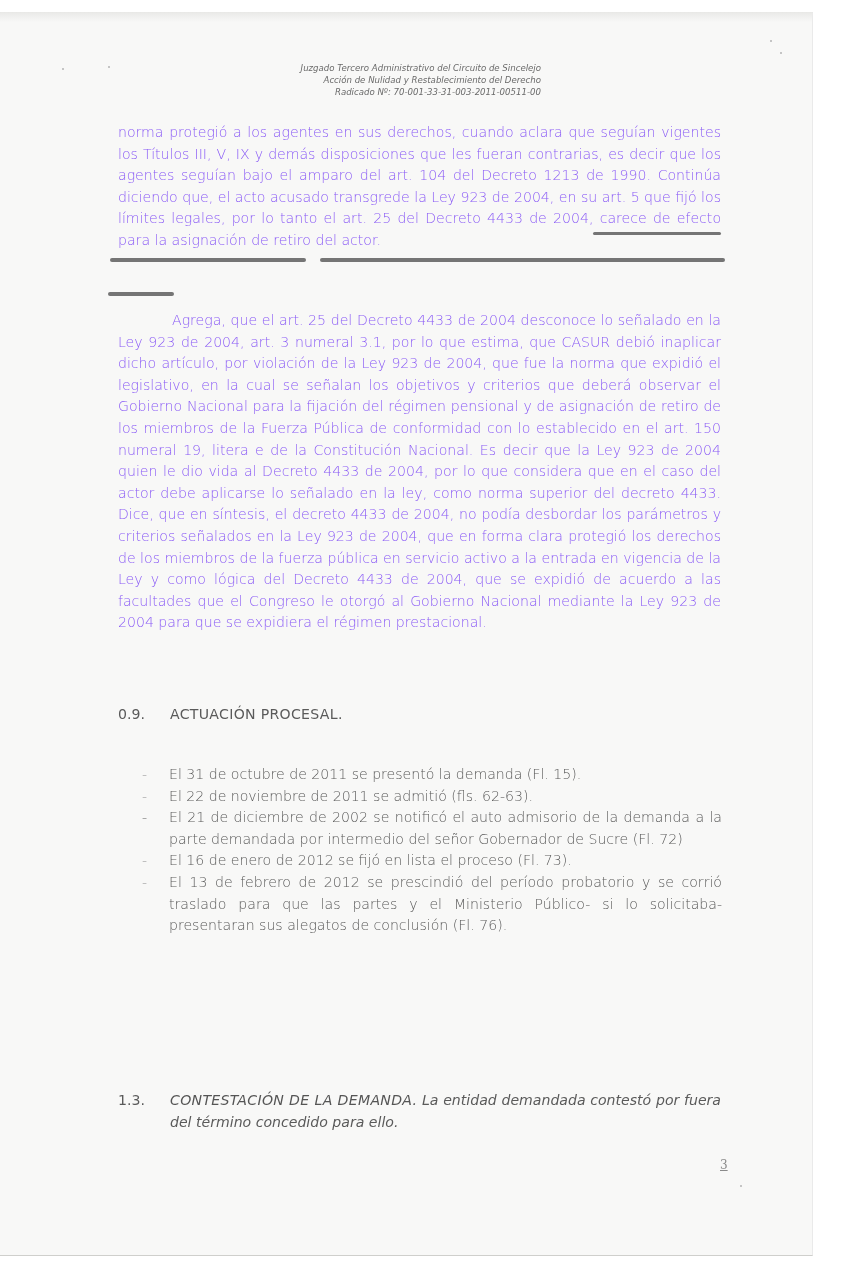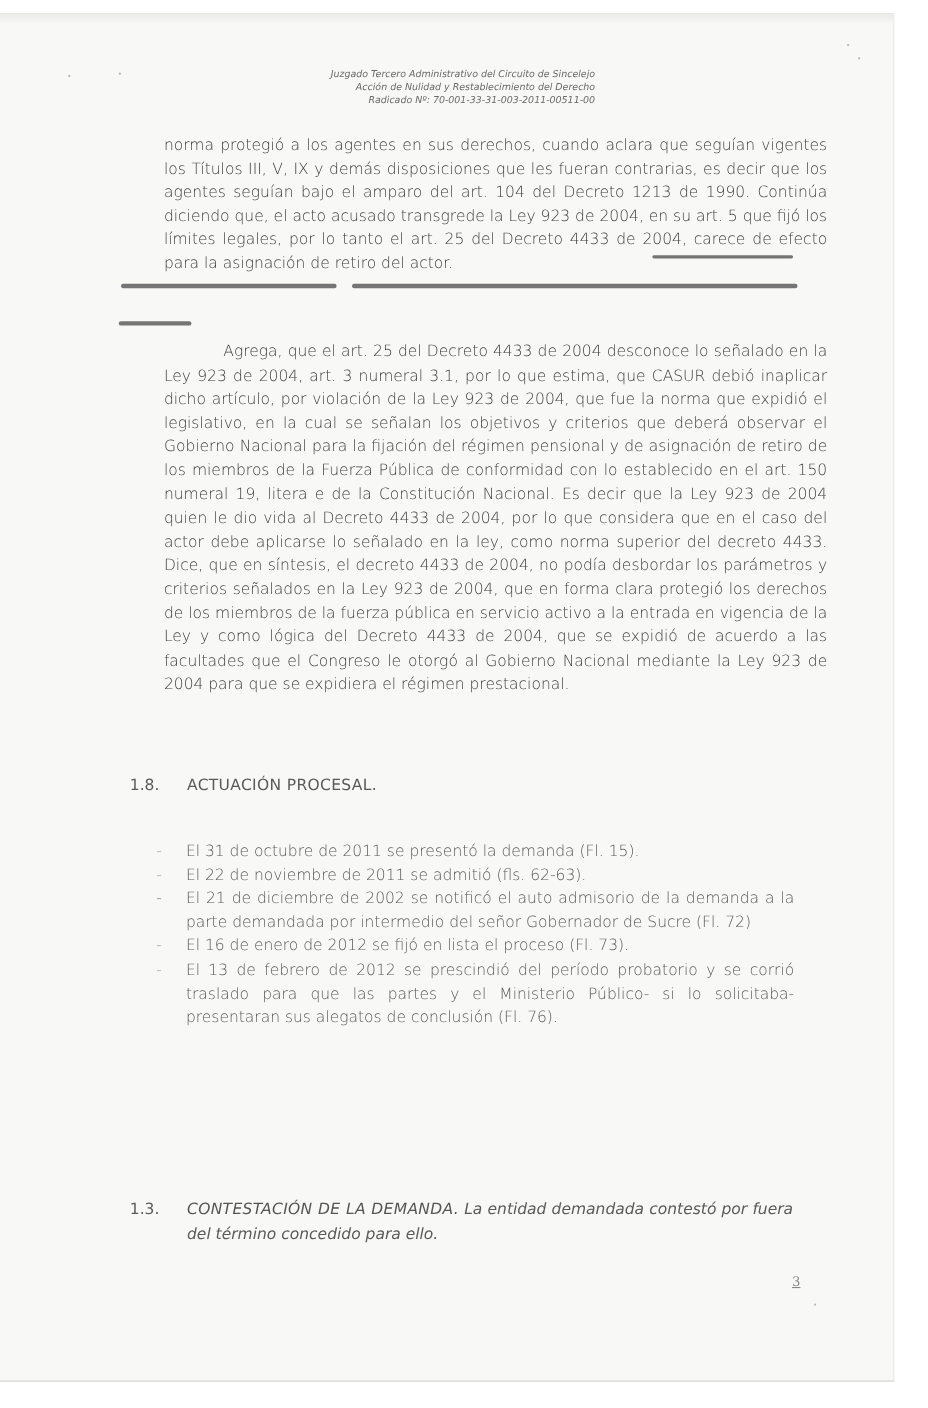--- a/index.html
+++ b/index.html
@@ -44,23 +44,22 @@
     }
     .header .rad { }
     .body-text {
       position: absolute;
       left: 118px;
       width: 603px;
       font-family: "DejaVu Sans", sans-serif;
       font-weight: 300;
       font-size: 14.1px;
       line-height: 21.6px;
-      color: #404040;
+      color: #8b5cf6;
       text-align: justify;
-      margin-left: 31px;
     }
     .p { margin: 0; text-align: justify; }
     .p.indent { text-indent: 54px; }
     .p.last-left { text-align-last: left; }
     #para1 { top: 122px; }
     #para2 { top: 310px; }
     .mark-under {
       position: absolute;
       height: 4px;
       background: #5e5e5e;
@@ -157,21 +156,21 @@
   <div class="mark-under" style="left:593px;top:232px;width:128px;height:3px;"></div>
   <div class="mark-under" style="left:110px;top:258px;width:196px;"></div>
   <div class="mark-under" style="left:320px;top:258px;width:405px;"></div>
   <div class="mark-under" style="left:108px;top:292px;width:66px;"></div>
 
   <div class="body-text" id="para2">
     <p class="p indent last-left">Agrega, que el art. 25 del Decreto 4433 de 2004 desconoce lo señalado en la Ley 923 de 2004, art. 3 numeral 3.1, por lo que estima, que CASUR debió inaplicar dicho artículo, por violación de la Ley 923 de 2004, que fue la norma que expidió el legislativo, en la cual se señalan los objetivos y criterios que deberá observar el Gobierno Nacional para la fijación del régimen pensional y de asignación de retiro de los miembros de la Fuerza Pública de conformidad con lo establecido en el art. 150 numeral 19, litera e de la Constitución Nacional. Es decir que la Ley 923 de 2004 quien le dio vida al Decreto 4433 de 2004, por lo que considera que en el caso del actor debe aplicarse lo señalado en la ley, como norma superior del decreto 4433. Dice, que en síntesis, el decreto 4433 de 2004, no podía desbordar los parámetros y criterios señalados en la Ley 923 de 2004, que en forma clara protegió los derechos de los miembros de la fuerza pública en servicio activo a la entrada en vigencia de la Ley y como lógica del Decreto 4433 de 2004, que se expidió de acuerdo a las facultades que el Congreso le otorgó al Gobierno Nacional mediante la Ley 923 de 2004 para que se expidiera el régimen prestacional.</p>
   </div>
 
   <div class="section" id="sec12">
-    <span class="sec-num">1.8.</span><span class="sec-title">ACTUACIÓN PROCESAL.</span>
+    <span class="sec-num">0.9.</span><span class="sec-title">ACTUACIÓN PROCESAL.</span>
   </div>
 
   <ul class="list">
     <li><span class="dash">-</span><span>El 31 de octubre de 2011 se presentó la demanda (Fl. 15).</span></li>
     <li><span class="dash">-</span><span>El 22 de noviembre de 2011 se admitió (fls. 62-63).</span></li>
     <li><span class="dash">-</span></li>
     <li><span class="dash">-</span><span>El 21 de diciembre de 2002 se notificó el auto admisorio de la demanda a la parte demandada por intermedio del señor Gobernador de Sucre (Fl. 72)</span></li>
     <li><span class="dash">-</span><span>El 16 de enero de 2012  se fijó en lista  el proceso (Fl. 73).</span></li>
     <li><span class="dash">-</span><span>El 13 de febrero de 2012 se prescindió del período probatorio y se corrió traslado para que las partes y el Ministerio Público- si lo solicitaba- presentaran sus alegatos de conclusión (Fl. 76).</span></li>
   </ul>

